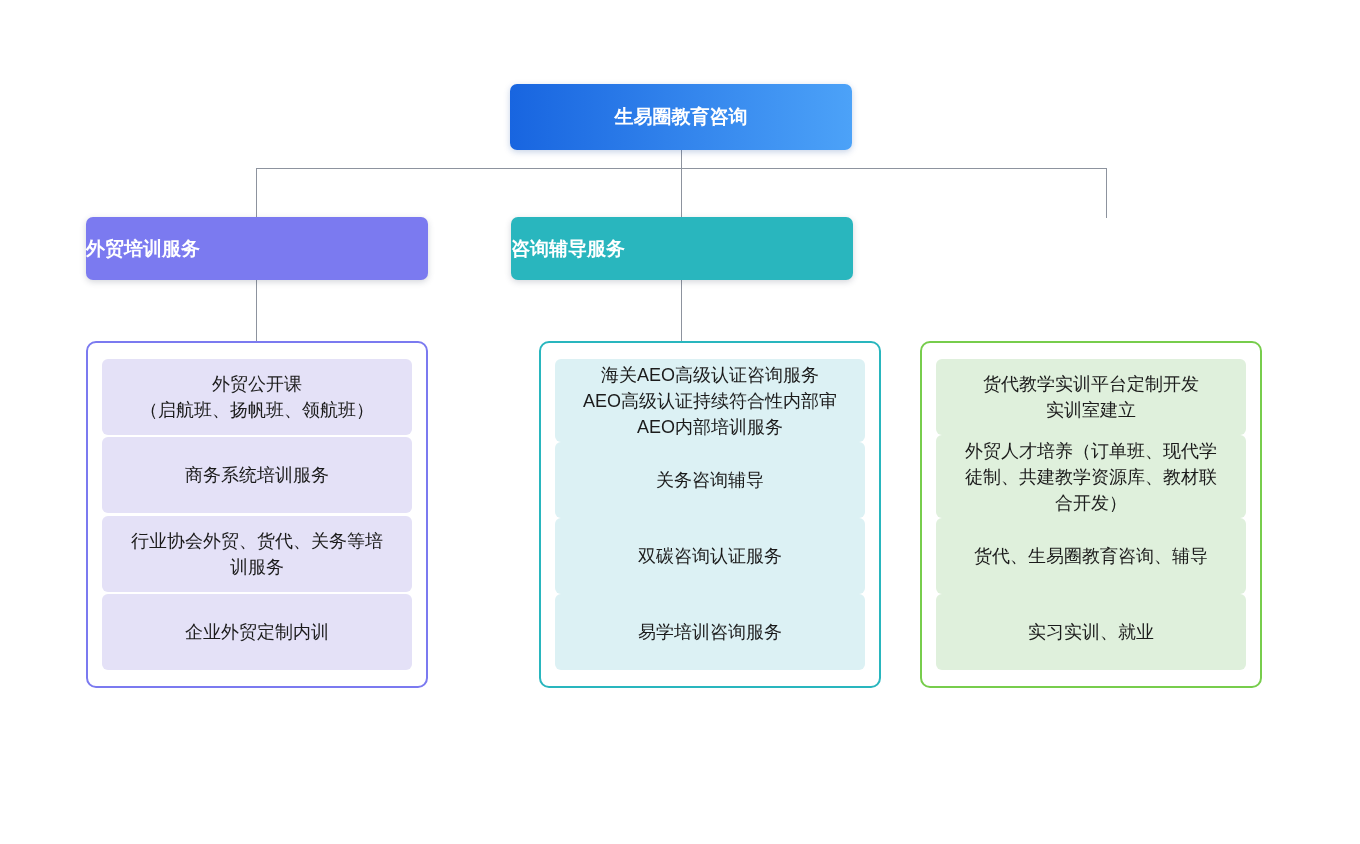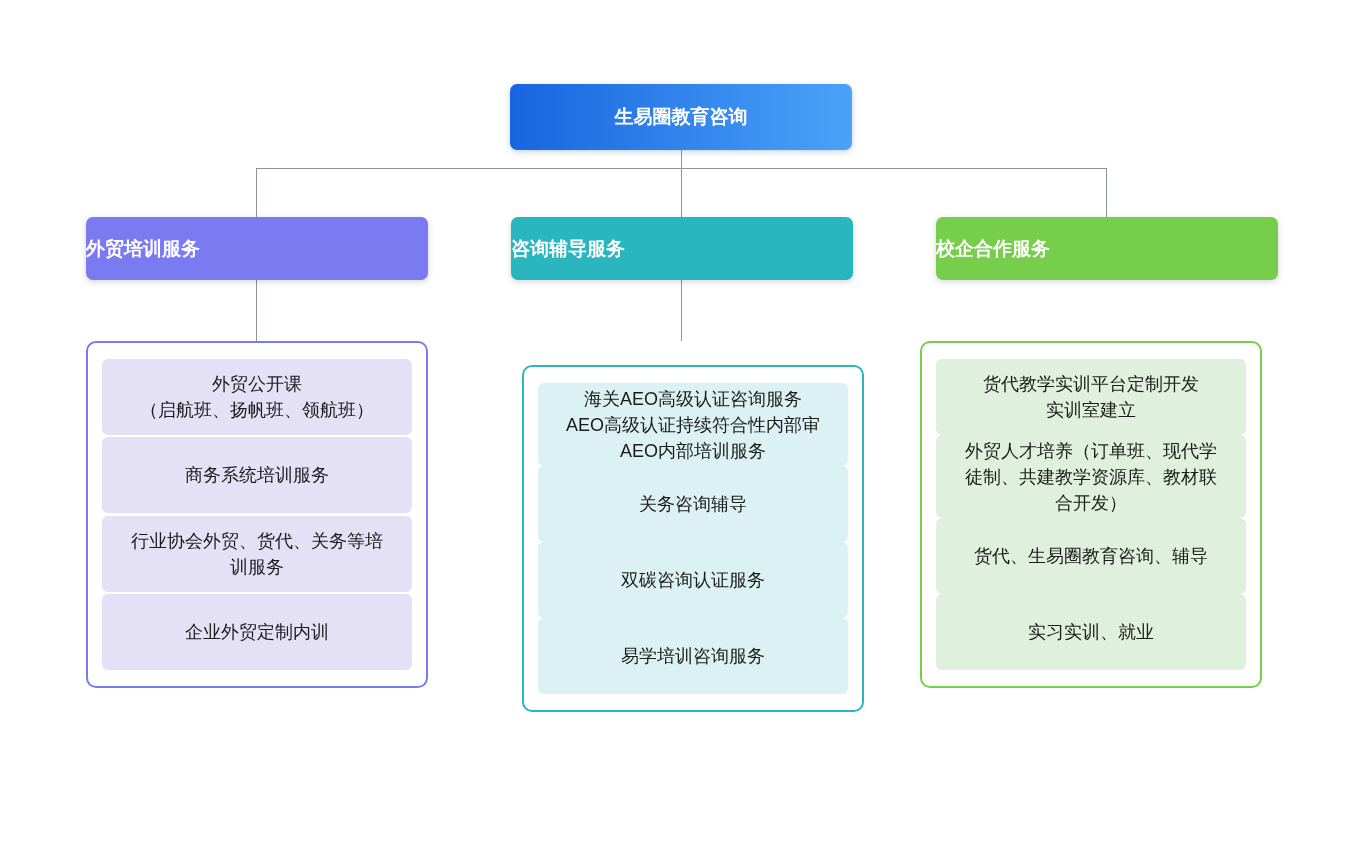--- a/index.html
+++ b/index.html
@@ -55,21 +55,21 @@
     top: 341px;
     width: 342px; height: 347px;
     background: #ffffff;
     border-radius: 10px;
     border: 2px solid;
     padding: 16px 14px;
     display: flex; flex-direction: column;
     justify-content: space-between;
   }
   .branch-body.b0 { left: 86px;  border-color: var(--branch0, #7B7AF0); }
-  .branch-body.b1 { left: 522px; border-color: var(--branch1, #29B6BE); margin-top: 24px; }
+  .branch-body.b1 { left: 539px; border-color: var(--branch1, #29B6BE); }
   .branch-body.b2 { left: 920px; border-color: var(--branch2, #77CD4C); }
 
   
   .card {
     border-radius: 6px;
     min-height: 76px;
     padding: 12px;
     display: flex; align-items: center; justify-content: center;
     text-align: center;
     font-size: 18px; line-height: 26px;
@@ -96,23 +96,20 @@
   <div class="root-node">
     <span>生易圈教育咨询</span>
   </div>
 
   <div class="branch-header b0">
     <span>外贸培训服务</span>
   </div>
   <div class="branch-header b1">
     <span>咨询辅导服务</span>
   </div>
-  <div class="branch-header b2">
-    <span>校企合作服务</span>
-  </div>
 
   <div class="branch-body b0">
     <div class="card">外贸公开课
 （启航班、扬帆班、领航班）</div>
     <div class="card">商务系统培训服务</div>
     <div class="card">行业协会外贸、货代、关务等培
 训服务</div>
     <div class="card">企业外贸定制内训</div>
   </div>
 

